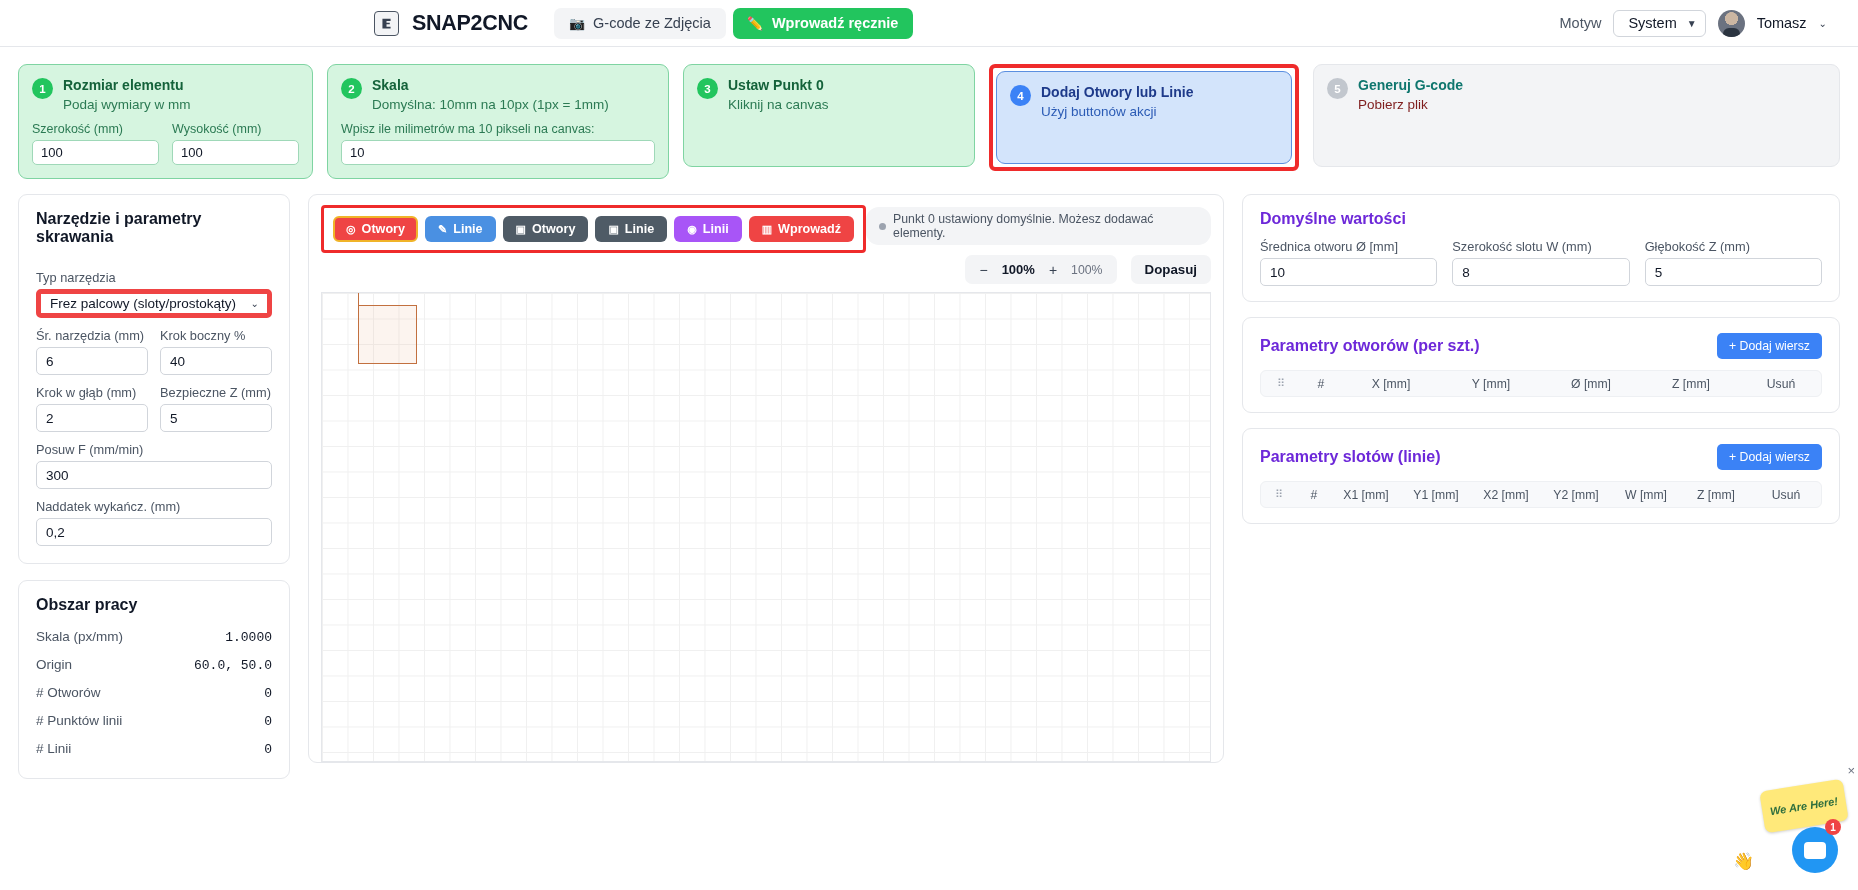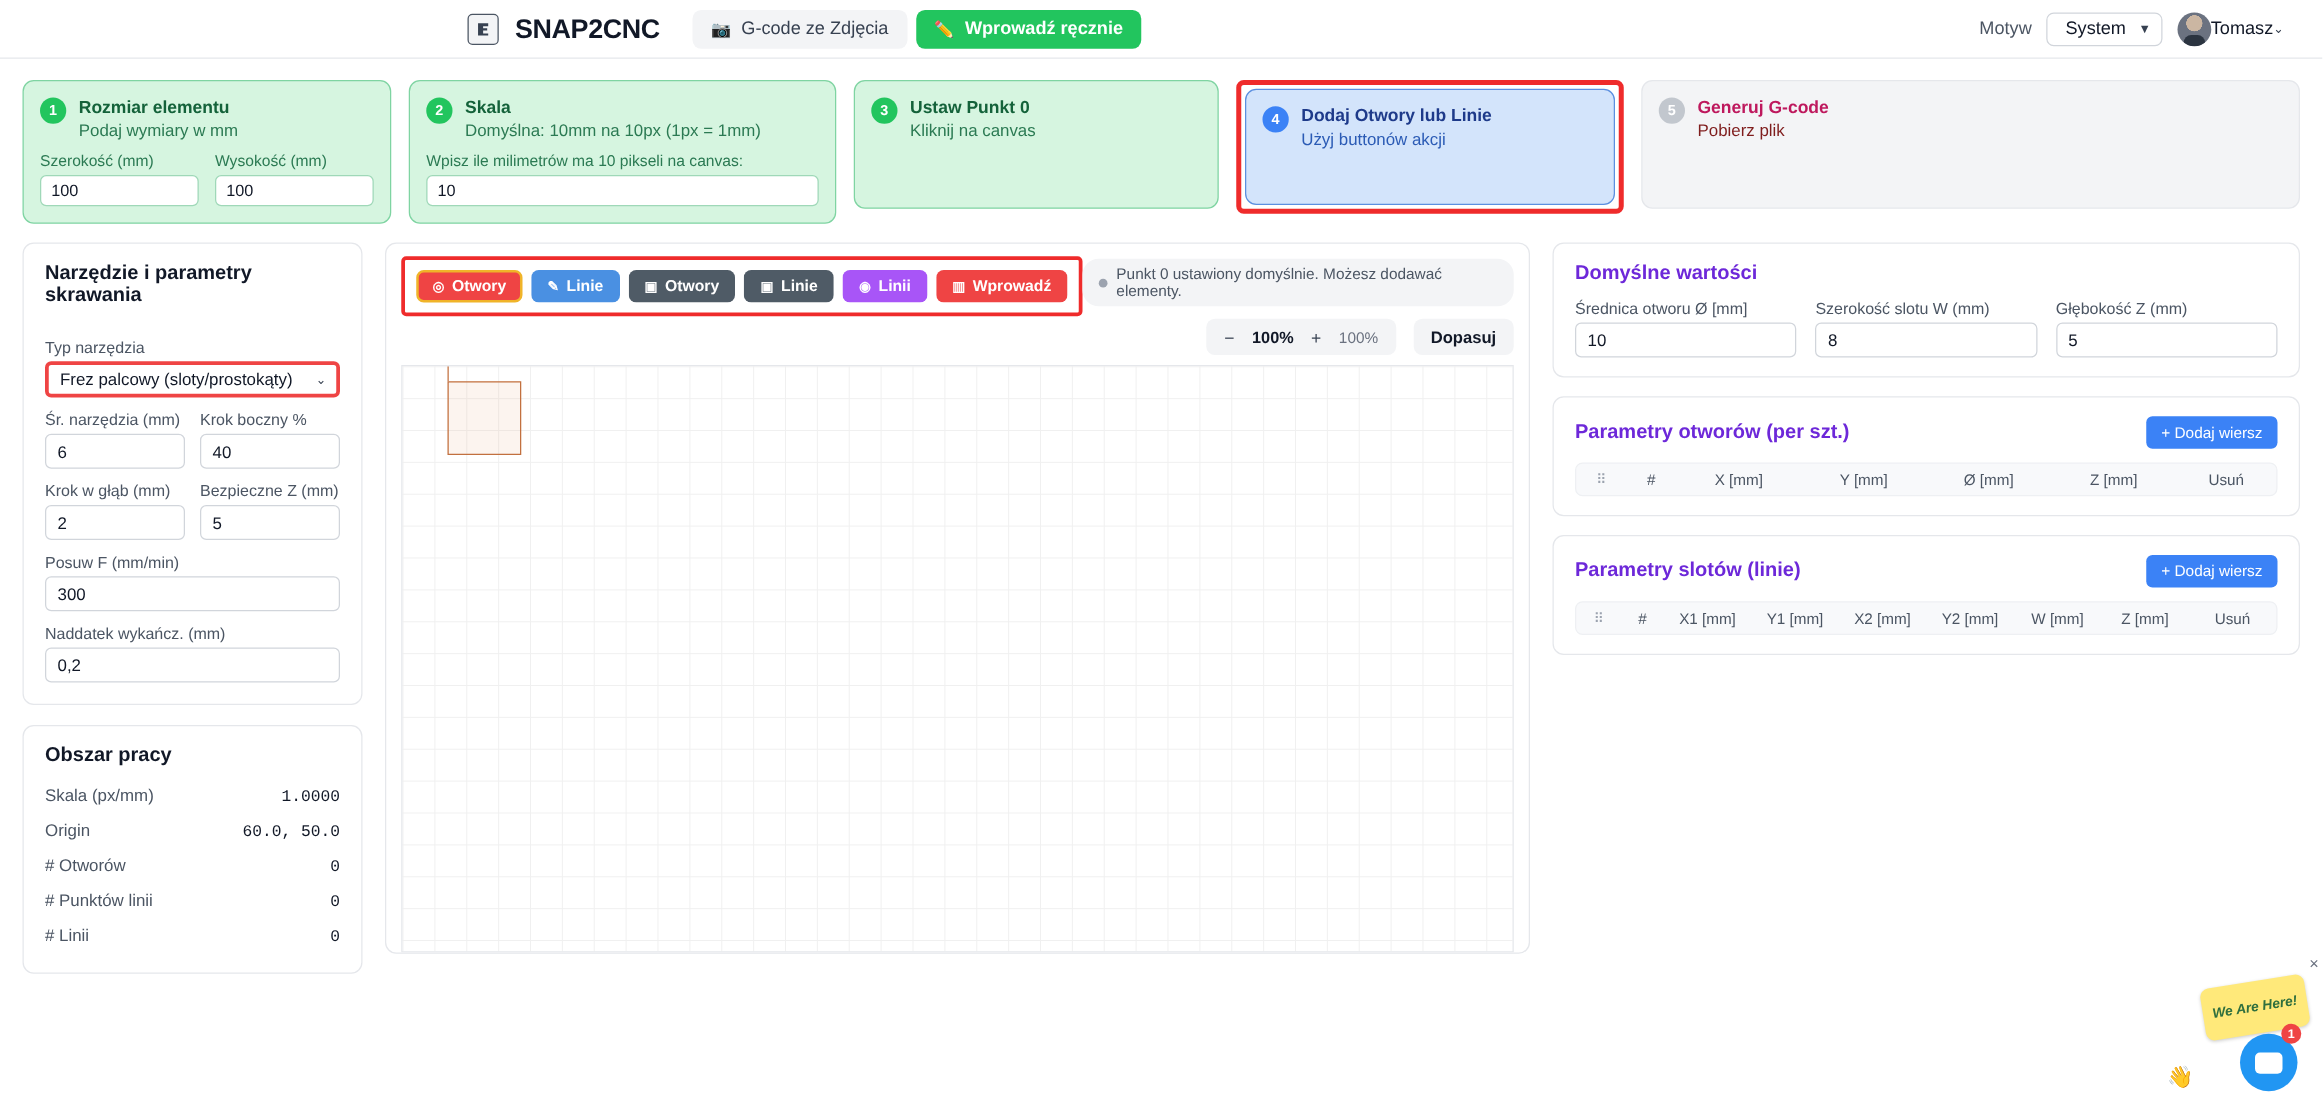--- a/index.html
+++ b/index.html
@@ -57,21 +57,21 @@
   .theme-label { font-size: 14.5px; color: #4b5563; }
   .theme-select {
     height: 27px; min-width: 77px;
     border: 1px solid #d1d5db; border-radius: 6px;
     background: #fff;
     display: flex; align-items: center; justify-content: space-between;
     padding: 0 8px 0 14px; gap: 10px;
     font-size: 14.5px; color: #111827; cursor: pointer;
   }
   .caret { font-size: 10px; color: #374151; }
-  .user-chip { display: flex; align-items: center; gap: 0; cursor: pointer; }
+  .user-chip { display: flex; align-items: center; gap: 12px; cursor: pointer; }
   .avatar {
     width: 27px; height: 27px; border-radius: 50%;
     background: radial-gradient(circle at 50% 32%, #cbb6a2 0 28%, #6b7280 29% 100%);
     overflow: hidden; position: relative; flex: none;
   }
   .avatar::after {
     content: ""; position: absolute; left: 5px; right: 5px; bottom: 0; height: 9px;
     background: #2b3440; border-radius: 6px 6px 0 0;
   }
   .user-name { font-size: 14.5px; color: #111827; }
@@ -97,21 +97,21 @@
     display: flex; align-items: center; justify-content: center;
     font-size: 11.5px; font-weight: bold; color: #fff; flex: none; margin-top: 1px;
   }
   .badge.g { background: #22c55e; }
   .badge.b { background: #3b82f6; }
   .badge.s { background: #c2c7ce; }
   .step-title { font-size: 14px; font-weight: bold; line-height: 1.25; }
   .step-sub { font-size: 13.5px; line-height: 1.3; margin-top: 1px; }
   .green .step-title { color: #14623a; } .green .step-sub { color: #2b7a53; }
   .blue  .step-title { color: #1e3a8a; } .blue  .step-sub { color: #2b5bb5; }
-  .gray  .step-title { color: #be185d; } .gray  .step-sub { color: #7f1d1d; }
+  .gray  .step-title { color: #0f766e; } .gray  .step-sub { color: #7f1d1d; }
   .field-label { font-size: 12.5px; color: #2b7a53; margin: 9px 0 4px 0; }
   .mini-input {
     height: 25px; border: 1px solid #9fd8b8; border-radius: 5px;
     background: #fff; font-size: 13px; color: #111827;
     padding: 0 8px; display: flex; align-items: center;
   }
   .two-col { display: flex; gap: 13px; }
   .two-col > div { flex: 1; }
   .step1 { width: 295px; }
   .step2 { width: 342px; }
@@ -139,21 +139,21 @@
   .panel-title { font-size: 16px; font-weight: bold; color: #111827; }
   .lbl { font-size: 12.8px; color: #4b5563; margin-bottom: 4px; }
   .inp {
     height: 28px; width: 100%;
     border: 1px solid #d1d5db; border-radius: 5px; background: #fff;
     font-size: 13.5px; color: #111827;
     display: flex; align-items: center; padding: 0 9px;
   }
   .sel {
     height: 29px; width: 100%;
-    border: 3px solid #ef4444; border-radius: 5px; background: #fff;
+    border: 5px solid #ef4444; border-radius: 5px; background: #fff;
     font-size: 13.5px; color: #111827;
     display: flex; align-items: center; justify-content: space-between;
     padding: 0 8px 0 9px;
   }
   .fld { margin-bottom: 10px; }
   .row2 { display: flex; gap: 12px; }
   .row2 > .fld { flex: 1; }
 
   .stats-row {
     display: flex; justify-content: space-between; align-items: baseline;

